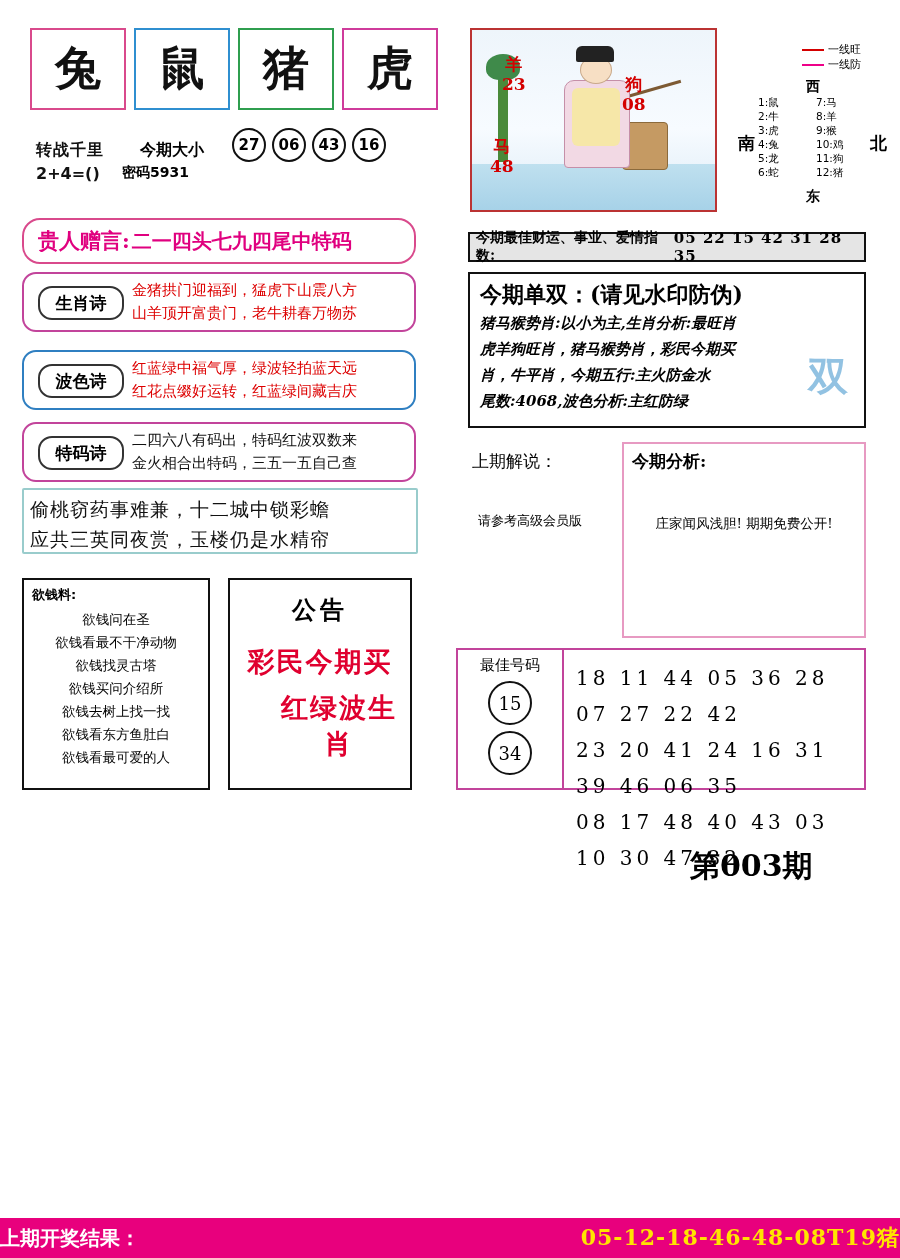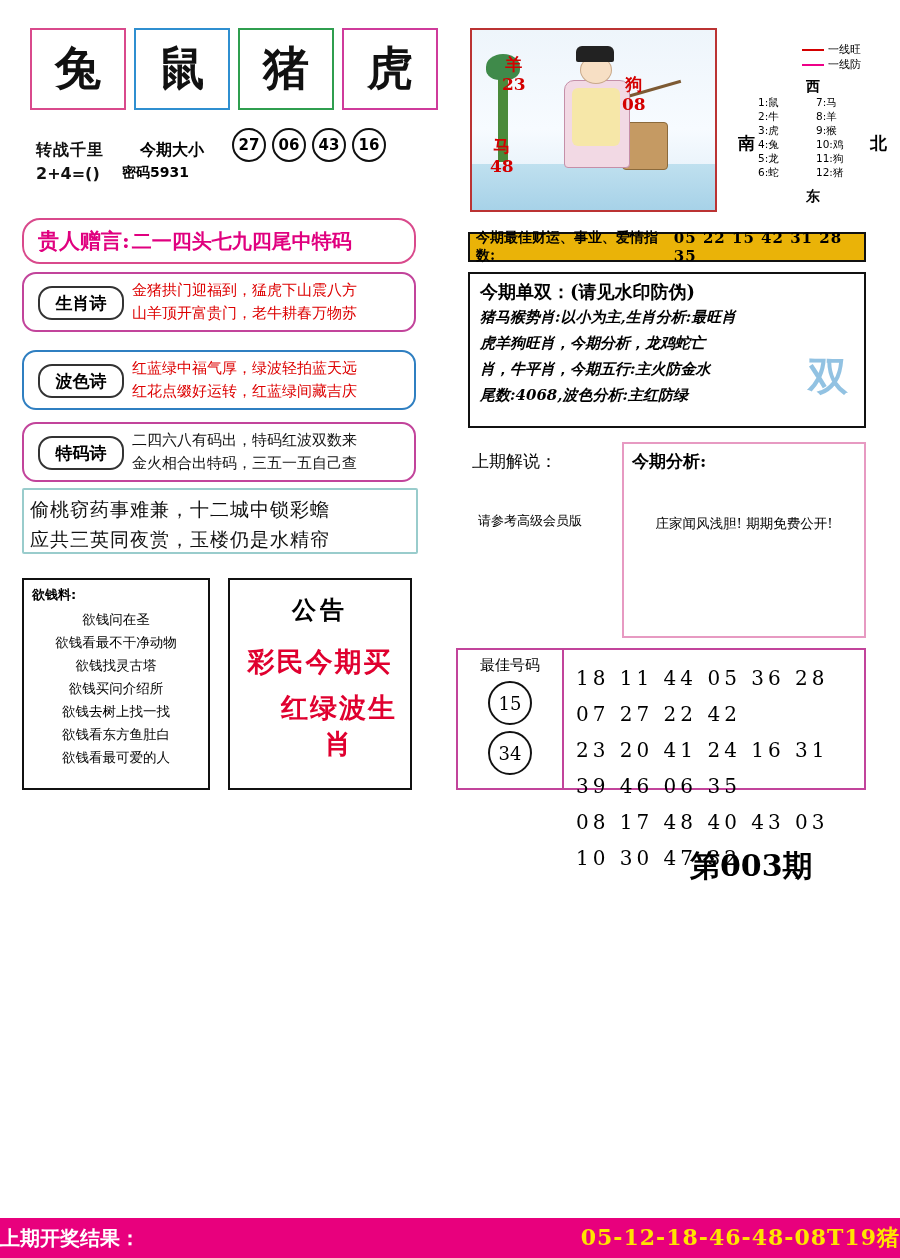--- a/index.html
+++ b/index.html
@@ -343,21 +343,21 @@
   .comp-list span { line-height: 13px; white-space: nowrap; }
 
   
   .zhishu {
     position: absolute;
     left: 468px;
     top: 232px;
     width: 398px;
     height: 30px;
     border: 2px solid #111;
-    background: #eab308;
+    background: #e5e5e5;
     display: flex;
     align-items: center;
     font-size: 14px;
     font-weight: bold;
     padding-left: 6px;
     box-sizing: border-box;
     font-family: "DejaVu Serif", serif;
   }
   .zhishu .nums { margin-left: 4px; letter-spacing: 1px; font-size: 15px; }
 
@@ -368,21 +368,21 @@
     top: 272px;
     width: 398px;
     height: 156px;
     border: 2px solid #111;
     background: #fff;
     box-sizing: border-box;
     padding: 6px 10px;
     overflow: hidden;
   }
   .ds-title {
-    font-size: 18px;
+    font-size: 22px;
     font-weight: bold;
     font-family: "DejaVu Serif", serif;
   }
   .ds-title .paren { font-weight: bold; }
   .ds-line {
     font-size: 15px;
     line-height: 26px;
     font-family: "DejaVu Serif", serif;
     font-style: italic;
     font-weight: bold;
@@ -658,21 +658,21 @@
   <div class="zhishu">
     <span>今期最佳财运、事业、爱情指数:</span>
     <span class="nums">05 22 15 42 31 28 35</span>
   </div>
 
   <div class="danshuang">
     <div class="ds-title">
       <span>今期单双：</span><span class="paren">(请见水印防伪)</span>
     </div>
     <div class="ds-line">猪马猴势肖:以小为主,生肖分析:最旺肖</div>
-    <div class="ds-line">虎羊狗旺肖，今期分析，龙鸡蛇亡</div>
+    <div class="ds-line">虎羊狗旺肖，猪马猴势肖，彩民今期买</div>
     <div class="ds-line">肖，牛平肖，今期五行:主火防金水</div>
     <div class="ds-line">尾数:4068,波色分析:主红防绿</div>
     <div class="ds-watermark">双</div>
   </div>
 
   <div class="jieshuo-label">上期解说：</div>
   <div class="jieshuo-sub">请参考高级会员版</div>
 
   <div class="fenxi">
     <div class="fenxi-title">今期分析:</div>

